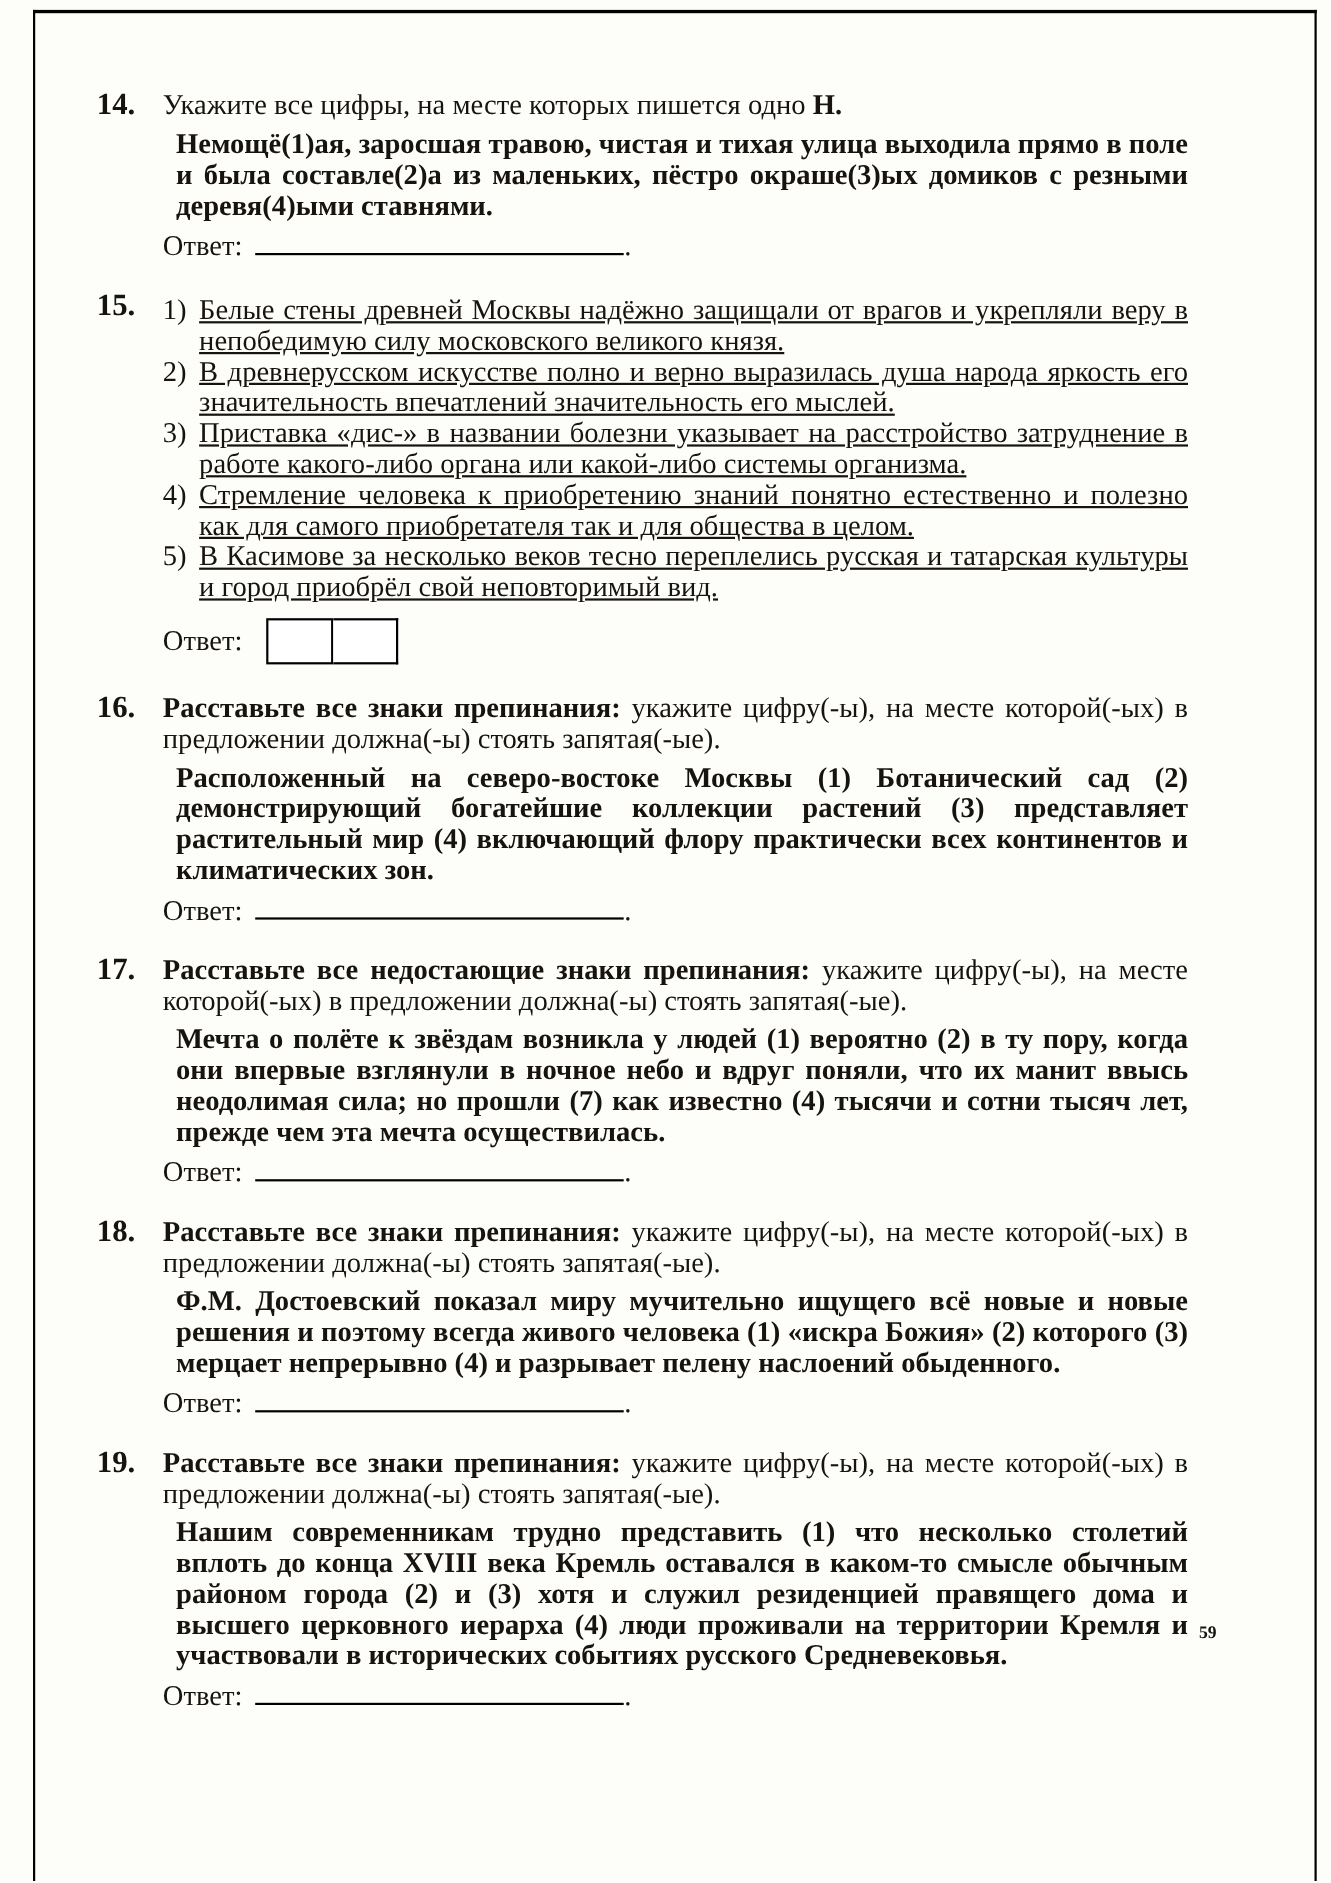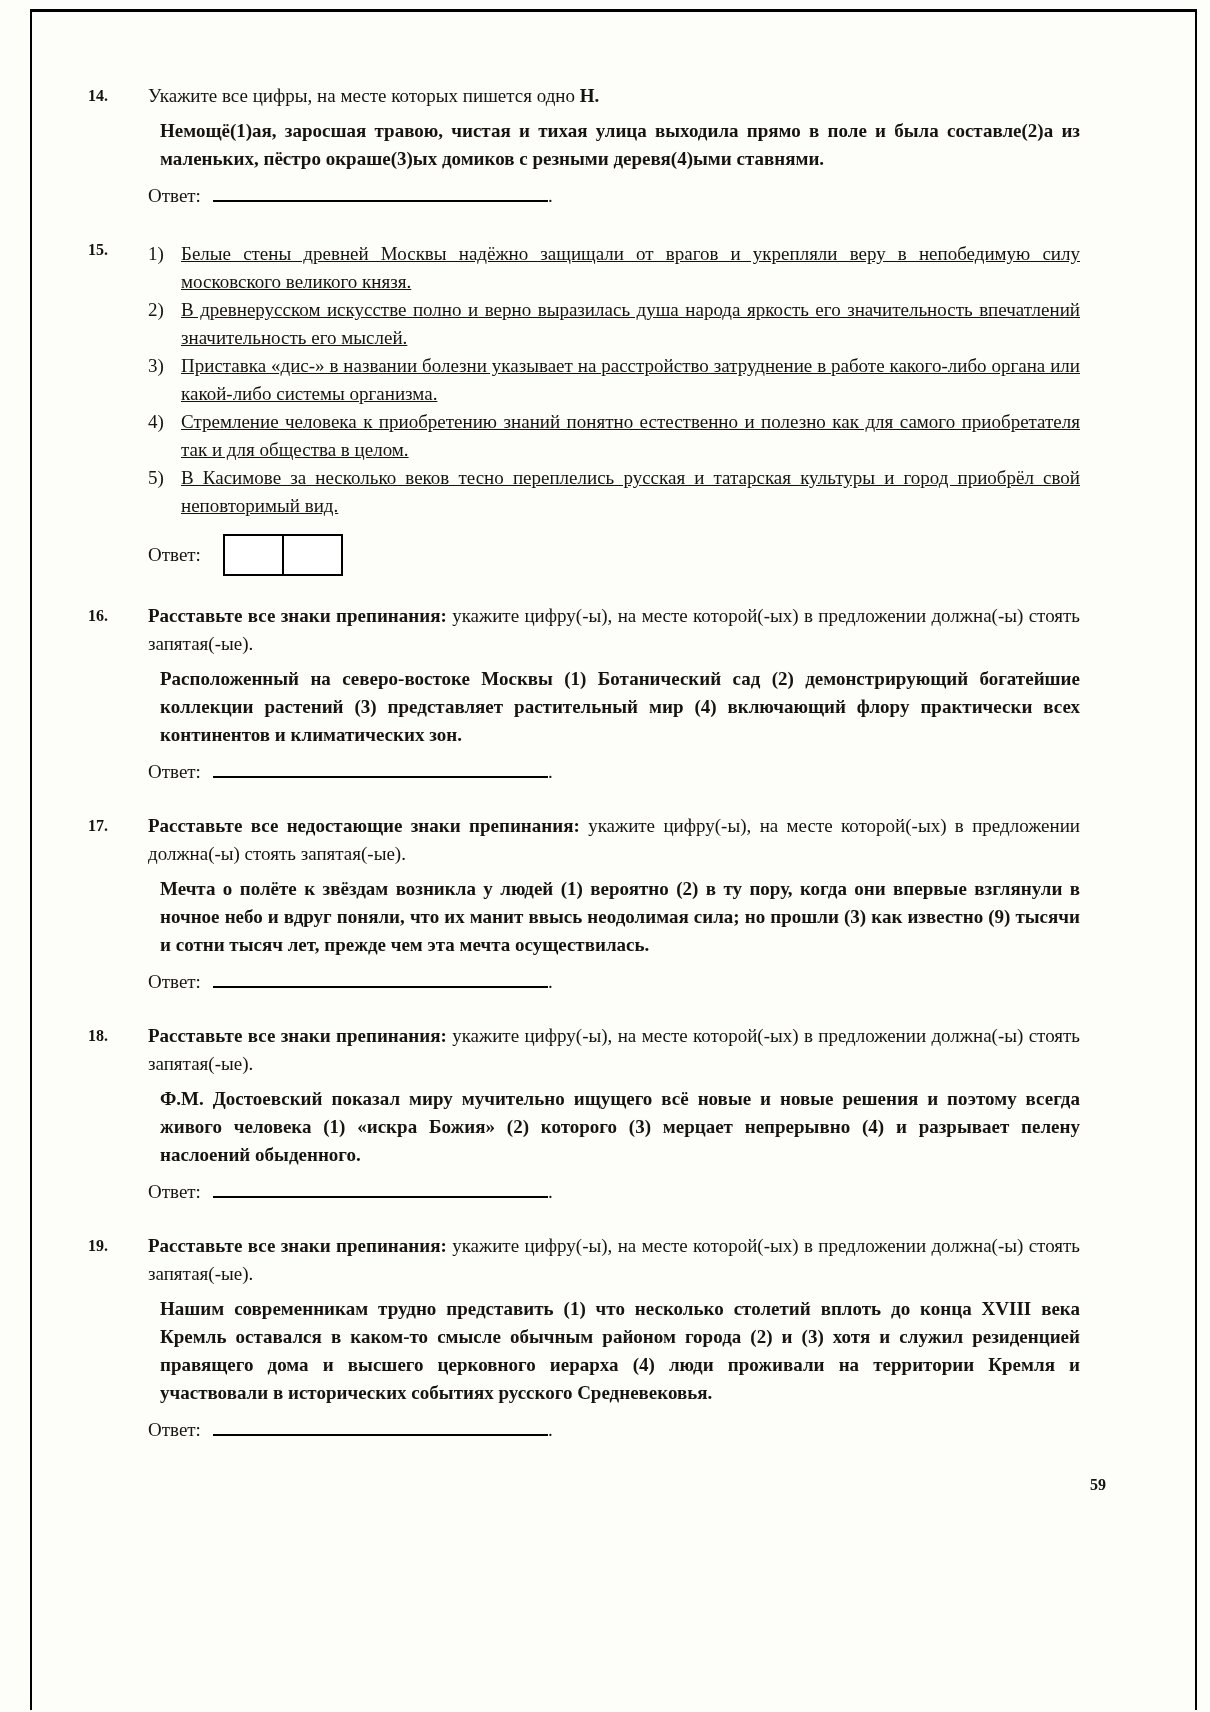--- a/index.html
+++ b/index.html
@@ -23,25 +23,25 @@
   }
   .content {
     position: absolute;
     left: 88px;
     top: 82px;
     width: 992px;
   }
   .q { display: flex; margin-bottom: 26px; }
   .qnum {
     flex: 0 0 60px;
-    font-size: 16px;
+    font-size: 28px;
     font-weight: 700;
     line-height: 28px;
   }
-  .qmain { flex: 1; font-size: 19px; line-height: 28px; }
+  .qmain { flex: 1; font-size: 26px; line-height: 28px; }
   .intro { text-align: justify; margin: 0; }
   .b { font-weight: 700; }
   .bodytext {
     font-weight: 700;
     text-align: justify;
     margin: 7px 0 0 12px;
   }
   .ansrow { margin-top: 9px; white-space: nowrap; }
   .ans-label { margin-right: 12px; font-family: Liberation Serif, serif; }
   .blank {
@@ -123,21 +123,21 @@
       <p class="intro"><span class="b">Расставьте все знаки препинания:</span><span> укажите цифру(-ы), на месте которой(-ых) в предложении должна(-ы) стоять запятая(-ые).</span></p>
       <p class="bodytext">Расположенный на северо-востоке Москвы (1) Ботанический сад (2) демонстрирующий богатейшие коллекции растений (3) представляет растительный мир (4) включающий флору практически всех континентов и климатических зон.</p>
       <div class="ansrow"><span class="ans-label">Ответ:</span><span class="blank"></span><span>.</span></div>
     </div>
   </section>
 
   <section class="q">
     <div class="qnum">17.</div>
     <div class="qmain">
       <p class="intro"><span class="b">Расставьте все недостающие знаки препинания:</span><span> укажите цифру(-ы), на месте которой(-ых) в предложении должна(-ы) стоять запятая(-ые).</span></p>
-      <p class="bodytext">Мечта о полёте к звёздам возникла у людей (1) вероятно (2) в ту пору, когда они впервые взглянули в ночное небо и вдруг поняли, что их манит ввысь неодолимая сила; но прошли (3) как известно (9) тысячи и сотни тысяч лет, прежде чем эта мечта осуществилась.</p>
+      <p class="bodytext">Мечта о полёте к звёздам возникла у людей (1) вероятно (2) в ту пору, когда они впервые взглянули в ночное небо и вдруг поняли, что их манит ввысь неодолимая сила; но прошли (7) как известно (4) тысячи и сотни тысяч лет, прежде чем эта мечта осуществилась.</p>
       <div class="ansrow"><span class="ans-label">Ответ:</span><span class="blank"></span><span>.</span></div>
     </div>
   </section>
 
   <section class="q">
     <div class="qnum">18.</div>
     <div class="qmain">
       <p class="intro"><span class="b">Расставьте все знаки препинания:</span><span> укажите цифру(-ы), на месте которой(-ых) в предложении должна(-ы) стоять запятая(-ые).</span></p>
       <p class="bodytext">Ф.М. Достоевский показал миру мучительно ищущего всё новые и новые решения и поэтому всегда живого человека (1) «искра Божия» (2) которого (3) мерцает непрерывно (4) и разрывает пелену наслоений обыденного.</p>
       <div class="ansrow"><span class="ans-label">Ответ:</span><span class="blank"></span><span>.</span></div>

